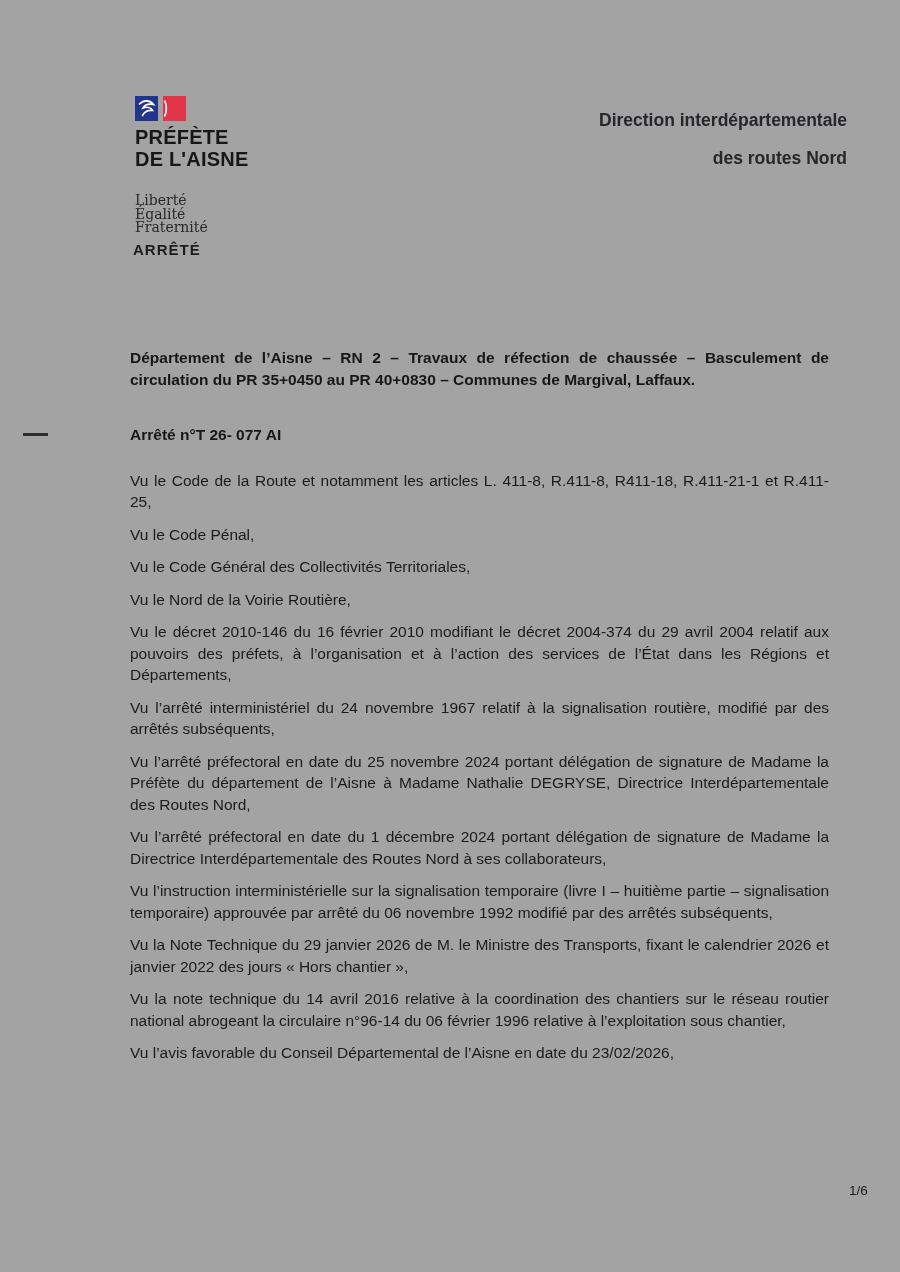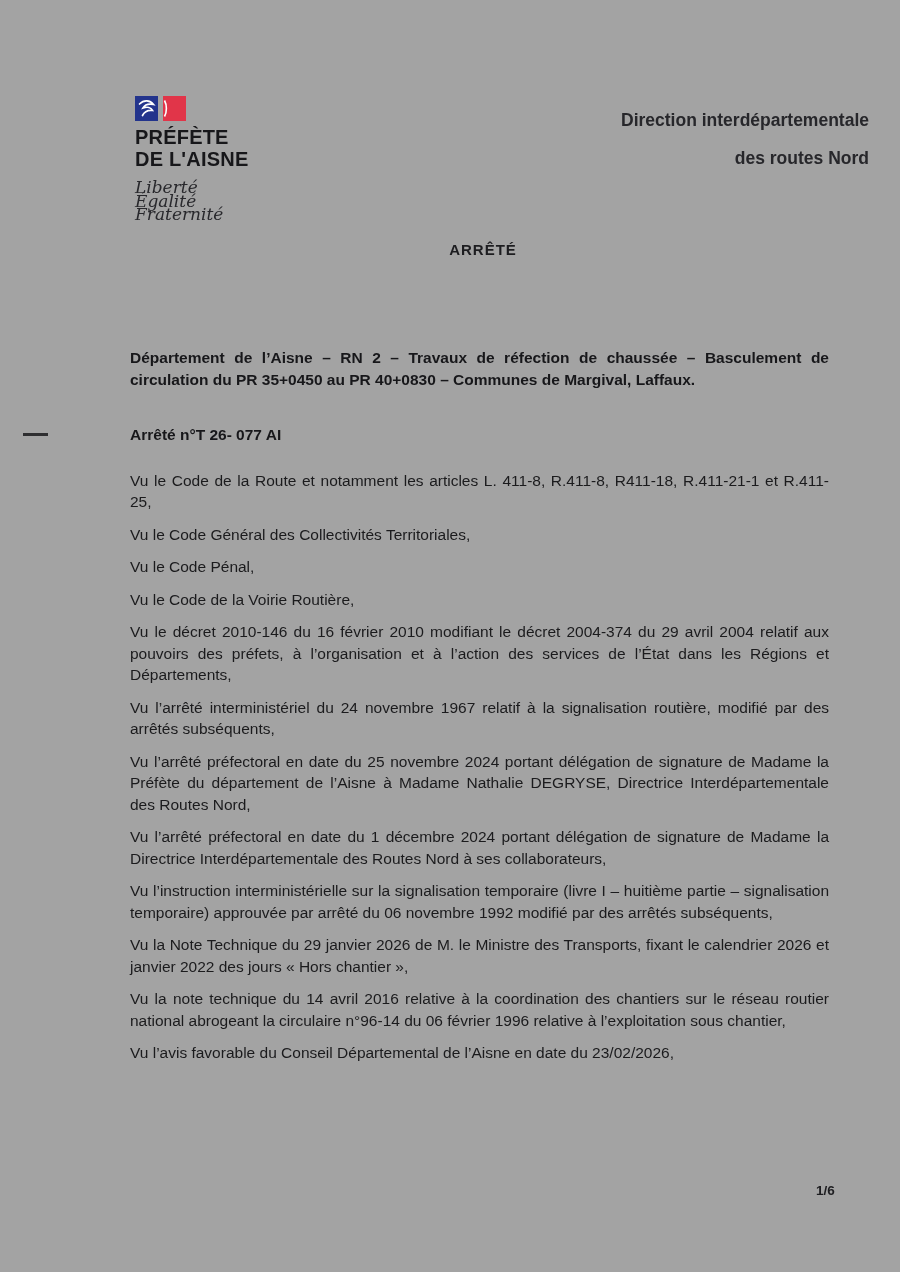--- a/index.html
+++ b/index.html
@@ -6,39 +6,39 @@
   .page {
     position:relative; width:900px; height:1272px; margin:0 auto;
     background:#a3a3a3; overflow:hidden;
     font-family:"Liberation Sans", sans-serif; color:#1b1b1d;
   }
 
   
   .logo-block { position:absolute; left:135px; top:95px; width:220px; }
   .flag { display:block; width:52px; height:28px; }
   .institution { margin-top:4px; font-weight:bold; font-size:20px; line-height:21.5px; letter-spacing:0.2px; color:#17171a; }
-  .motto { margin-top:11px; font-family:"DejaVu Serif", serif; font-style:italic; font-size:17px; line-height:13.5px; color:#28282c; }
+  .motto { margin-top:24px; font-family:"DejaVu Serif", serif; font-size:14px; line-height:13.5px; color:#28282c; }
 
   
-  .header-right { position:absolute; right:31px; top:110px; text-align:right; font-weight:bold; font-size:17.5px; line-height:20px; color:#27272b; }
+  .header-right { position:absolute; right:53px; top:110px; text-align:right; font-weight:bold; font-size:17.5px; line-height:20px; color:#27272b; }
   .header-right .line2 { margin-top:18px; }
 
   
-  .doc-title { position:absolute; left:133px; top:241px; width:700px; text-align:center; font-weight:bold; font-size:15px; letter-spacing:1px; color:#1d1d20; }
+  .doc-title { position:absolute; left:133px; top:241px; width:700px; font-weight:bold; font-size:15px; letter-spacing:1px; color:#1d1d20; }
 
   
   .content { position:absolute; left:130px; top:347px; width:699px; font-size:15.5px; line-height:21.5px; }
   .subject { font-weight:bold; text-align:justify; color:#17171a; }
   .order-number { margin-top:34px; font-weight:bold; color:#17171a; }
   .recitals { margin-top:24px; }
   .recitals p { margin:0 0 11px 0; text-align:justify; }
 
   .margin-dash { position:absolute; left:23px; top:433px; width:25px; height:3px; background:#2e2e30; }
 
-  .page-number { position:absolute; left:816px; top:1183px; font-weight:bold; font-size:13.5px; color:#1d1d20; }
+  .page-number { position:absolute; left:849px; top:1183px; font-weight:normal; font-size:13.5px; color:#1d1d20; }
 </style>
 </head>
 <body>
 
 <div class="page">
 
   <div class="logo-block">
     <svg class="flag" viewBox="0 0 52 28" aria-hidden="true">
       <rect x="0" y="1" width="23" height="25" fill="#23348c"></rect>
       <path d="M4.5 9 C9 4.5, 15 5, 18.5 9.5 C14 8.5, 10 9.5, 8 13 C12 11.5, 16 12.5, 17.5 15.5 C13.5 15, 9.5 16.5, 7.5 20.5" stroke="#ffffff" stroke-width="1.7" fill="none" stroke-linecap="round"></path>
@@ -63,23 +63,23 @@
 
   <div class="doc-title">ARRÊTÉ</div>
 
   <div class="margin-dash"></div>
 
   <div class="content">
     <div class="subject">Département de l’Aisne – RN 2 – Travaux de réfection de chaussée – Basculement de circulation du PR 35+0450 au PR 40+0830 – Communes de Margival, Laffaux.</div>
     <div class="order-number">Arrêté n°T 26- 077 AI</div>
     <div class="recitals" id="recitals">
         <p>Vu le Code de la Route et notamment les articles L. 411-8, R.411-8, R411-18, R.411-21-1 et R.411-25,</p>
+        <p>Vu le Code Pénal,</p>
         <p>Vu le Code Général des Collectivités Territoriales,</p>
-        <p>Vu le Code Pénal,</p>
-        <p>Vu le Code de la Voirie Routière,</p>
+        <p>Vu le Nord de la Voirie Routière,</p>
         <p>Vu le décret 2010-146 du 16 février 2010 modifiant le décret 2004-374 du 29 avril 2004 relatif aux pouvoirs des préfets, à l’organisation et à l’action des services de l’État dans les Régions et Départements,</p>
         <p>Vu l’arrêté interministériel du 24 novembre 1967 relatif à la signalisation routière, modifié par des arrêtés subséquents,</p>
         <p>Vu l’arrêté préfectoral en date du 25 novembre 2024 portant délégation de signature de Madame la Préfète du département de l’Aisne à Madame Nathalie DEGRYSE, Directrice Interdépartementale des Routes Nord,</p>
         <p>Vu l’arrêté préfectoral en date du 1 décembre 2024 portant délégation de signature de Madame la Directrice Interdépartementale des Routes Nord à ses collaborateurs,</p>
         <p>Vu l’instruction interministérielle sur la signalisation temporaire (livre I – huitième partie – signalisation temporaire) approuvée par arrêté du 06 novembre 1992 modifié par des arrêtés subséquents,</p>
         <p>Vu la Note Technique du 29 janvier 2026 de M. le Ministre des Transports, fixant le calendrier 2026 et janvier 2022 des jours « Hors chantier »,</p>
         <p>Vu la note technique du 14 avril 2016 relative à la coordination des chantiers sur le réseau routier national abrogeant la circulaire n°96-14 du 06 février 1996 relative à l’exploitation sous chantier,</p>
         <p>Vu l’avis favorable du Conseil Départemental de l’Aisne en date du 23/02/2026,</p>
       </div>
   </div>

